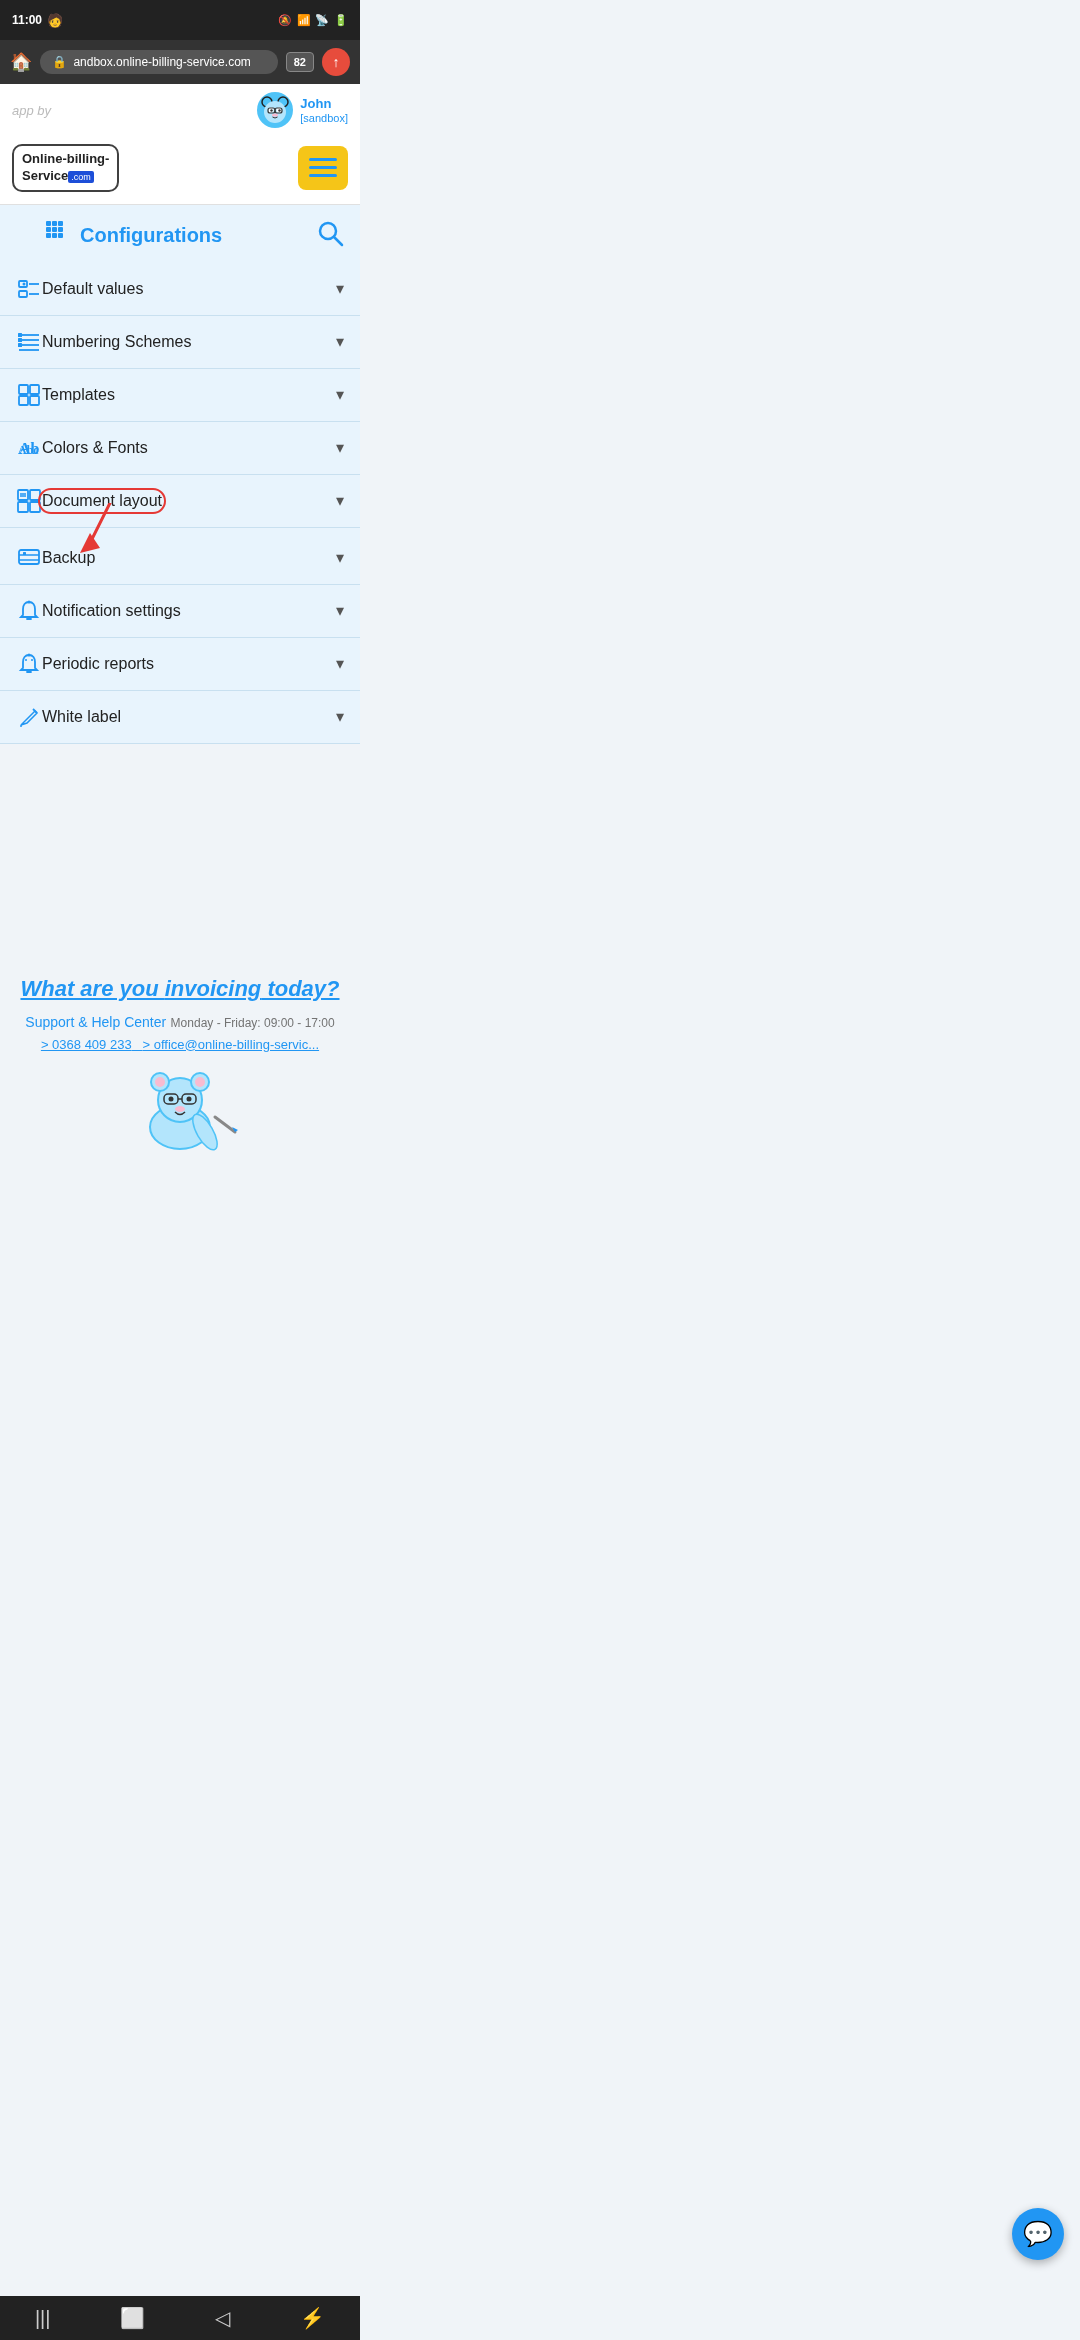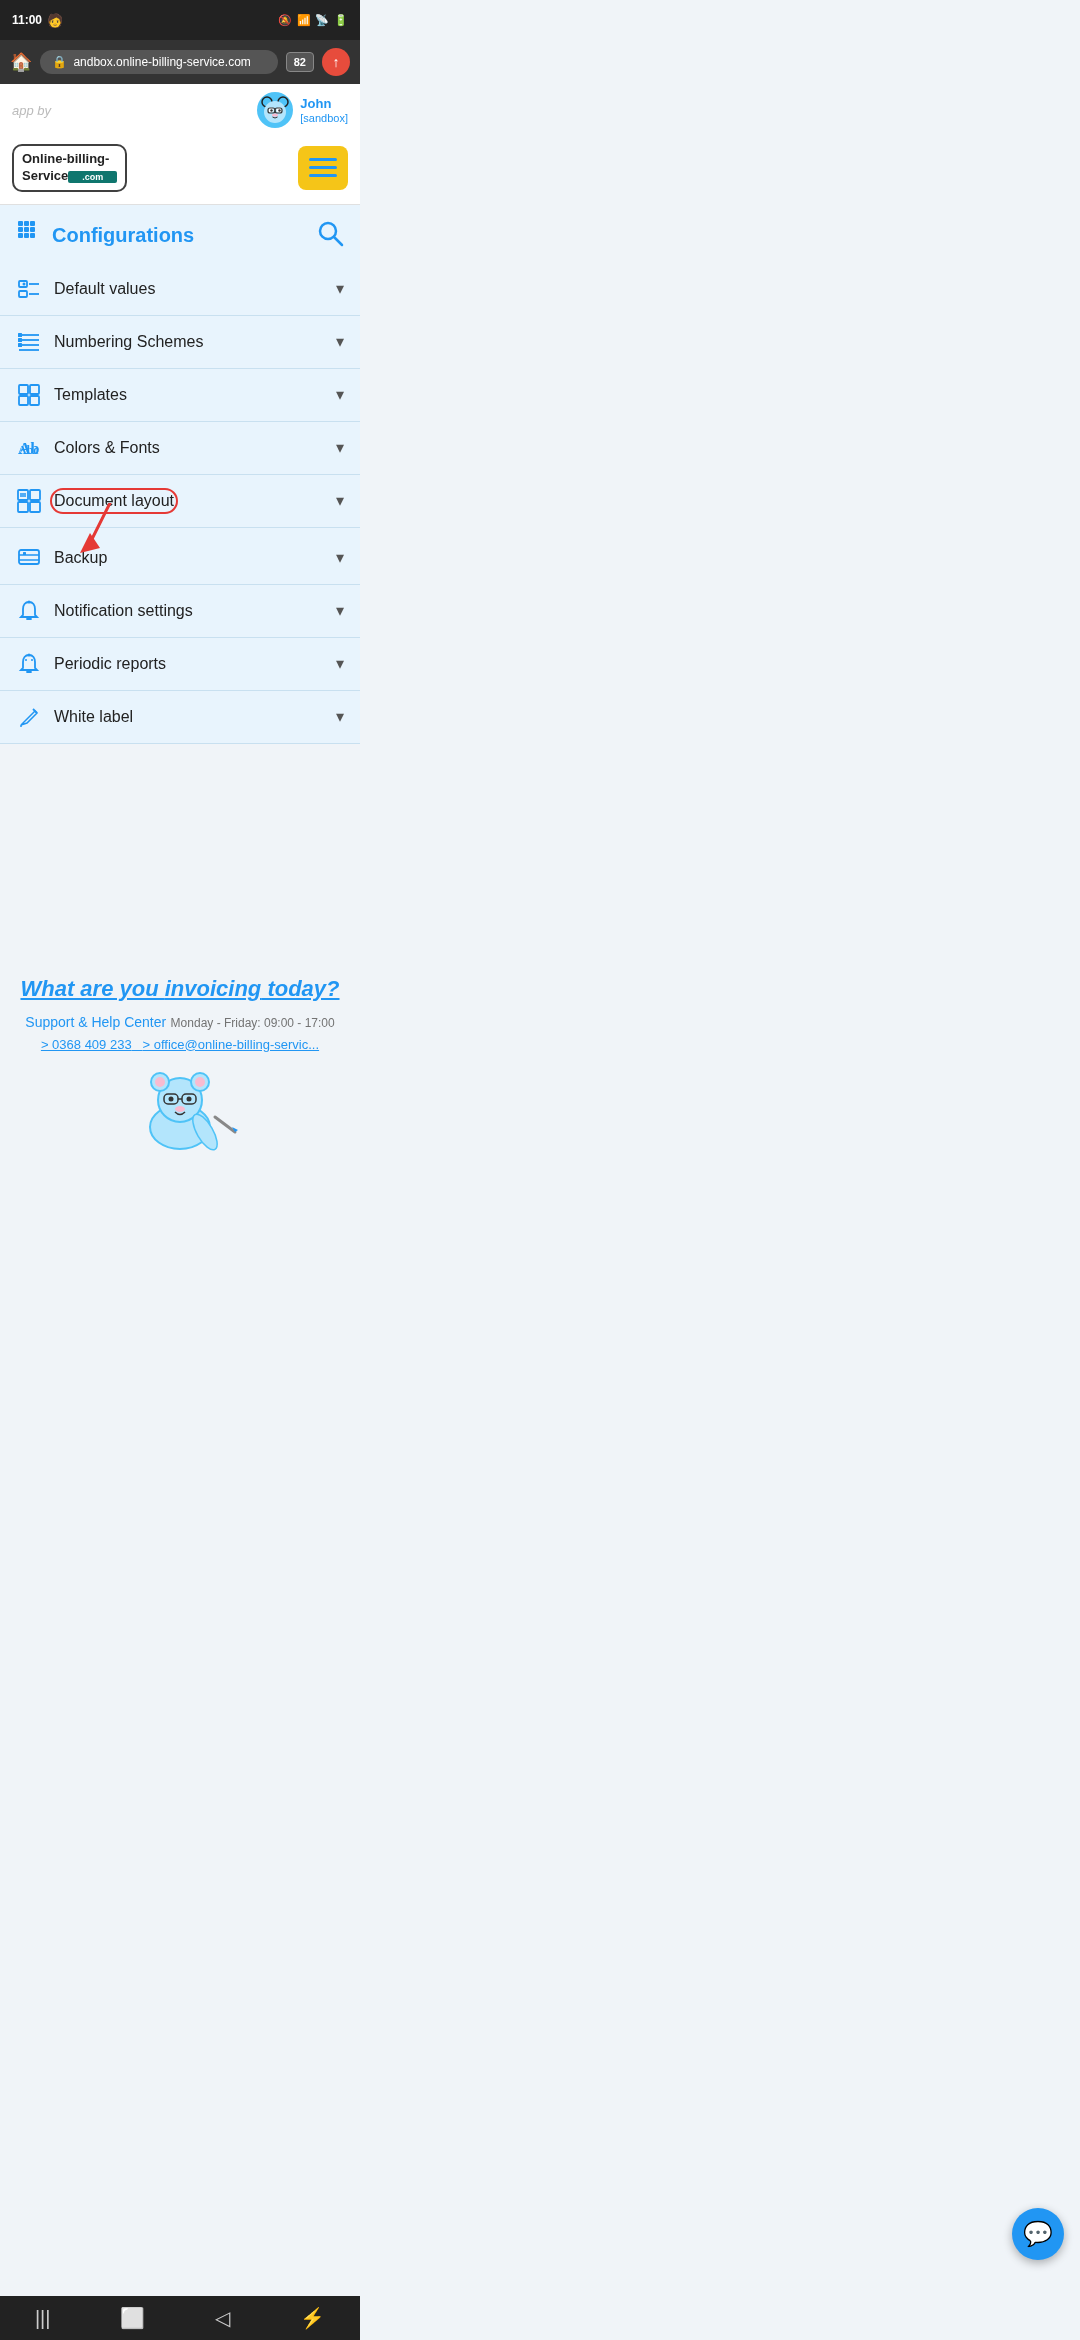--- a/index.html
+++ b/index.html
@@ -119,26 +119,26 @@
       padding: 5px 8px;
       display: inline-block;
     }
     .logo-text {
       color: #222;
       font-weight: bold;
       font-size: 13px;
       line-height: 1.3;
     }
     .logo-com {
-      background: #0f766e;
+      background: #1d4ed8;
       color: #fff;
       font-size: 9px;
       border-radius: 2px;
-      padding: 1px 14px;
-      font-weight: bold;
+      padding: 1px 3px;
+      font-weight: normal;
     }
     .menu-btn {
       background: #f5c518;
       border-radius: 8px;
       width: 50px;
       height: 44px;
       display: flex;
       flex-direction: column;
       justify-content: center;
       align-items: center;
@@ -158,20 +158,21 @@
       padding-bottom: 0;
     }
 
     
     .config-header {
       display: flex;
       justify-content: space-between;
       align-items: center;
       padding: 14px 16px 10px 16px;
       background: #e8f4fd;
+      margin-left: 28px;
     }
     .config-title-row {
       display: flex;
       align-items: center;
       gap: 8px;
     }
     .config-title {
       color: #2196f3;
       font-size: 20px;
       font-weight: 600;
@@ -194,21 +195,20 @@
       align-items: center;
       justify-content: space-between;
       padding: 14px 16px;
       border-bottom: 1px solid #c8e0f0;
       cursor: pointer;
       background: #e8f4fd;
     }
     .menu-item-left {
       display: flex;
       align-items: center;
-      gap: 12px;
     }
     .menu-item-icon {
       color: #2196f3;
       font-size: 20px;
       width: 26px;
       display: flex;
       align-items: center;
       justify-content: center;
     }
     .menu-item-label {

